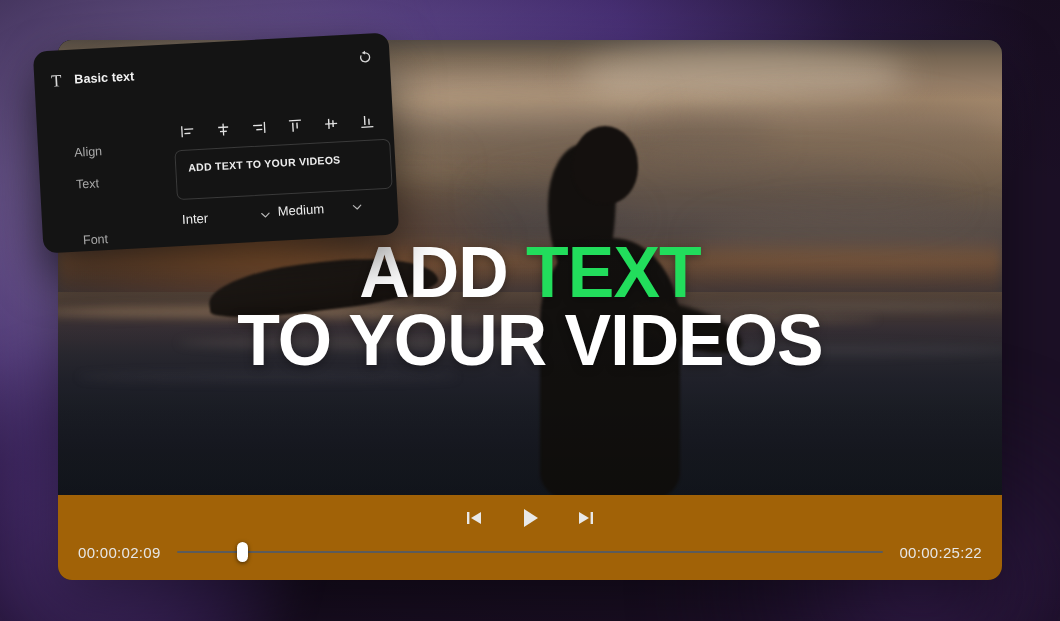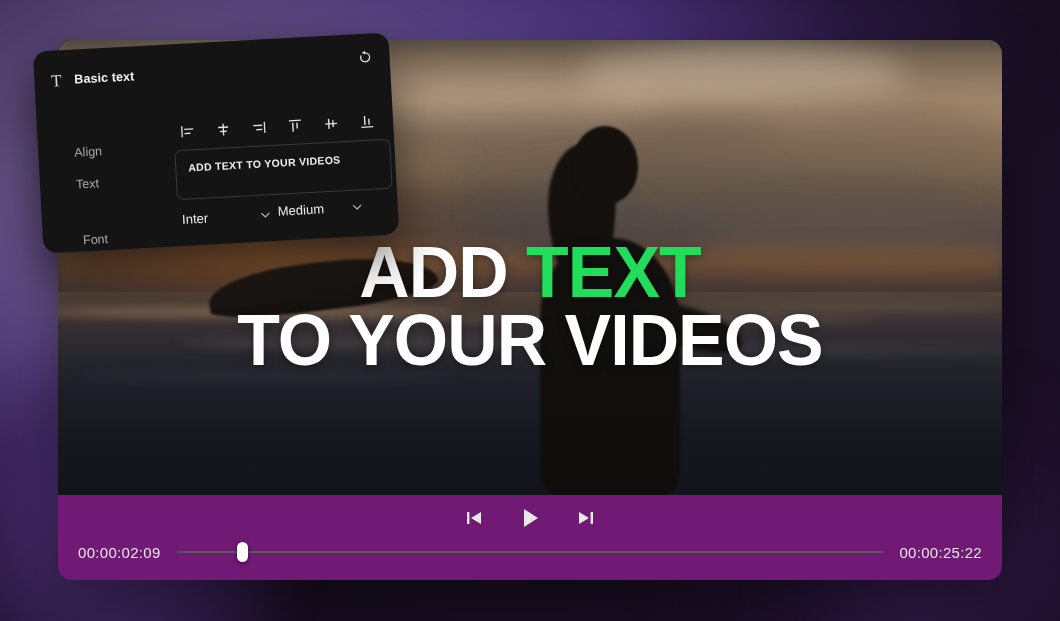--- a/index.html
+++ b/index.html
@@ -215,21 +215,21 @@
     transform: scaleX(0.97);
   }
   .overlay-line { display: block; white-space: nowrap; }
   .hl-green { color: #22dd5c; }
 
   
   .controls {
     position: absolute;
     left: 0; top: 455px;
     width: 944px; height: 85px;
-    background: #701a75;
+    background: #a16207;
   }
   .transport {
     position: absolute;
     left: 0; top: 6px; width: 944px;
     display: flex; align-items: center; justify-content: center;
     gap: 22px;
   }
   .tbtn {
     width: 34px; height: 34px;
     display: flex; align-items: center; justify-content: center;

